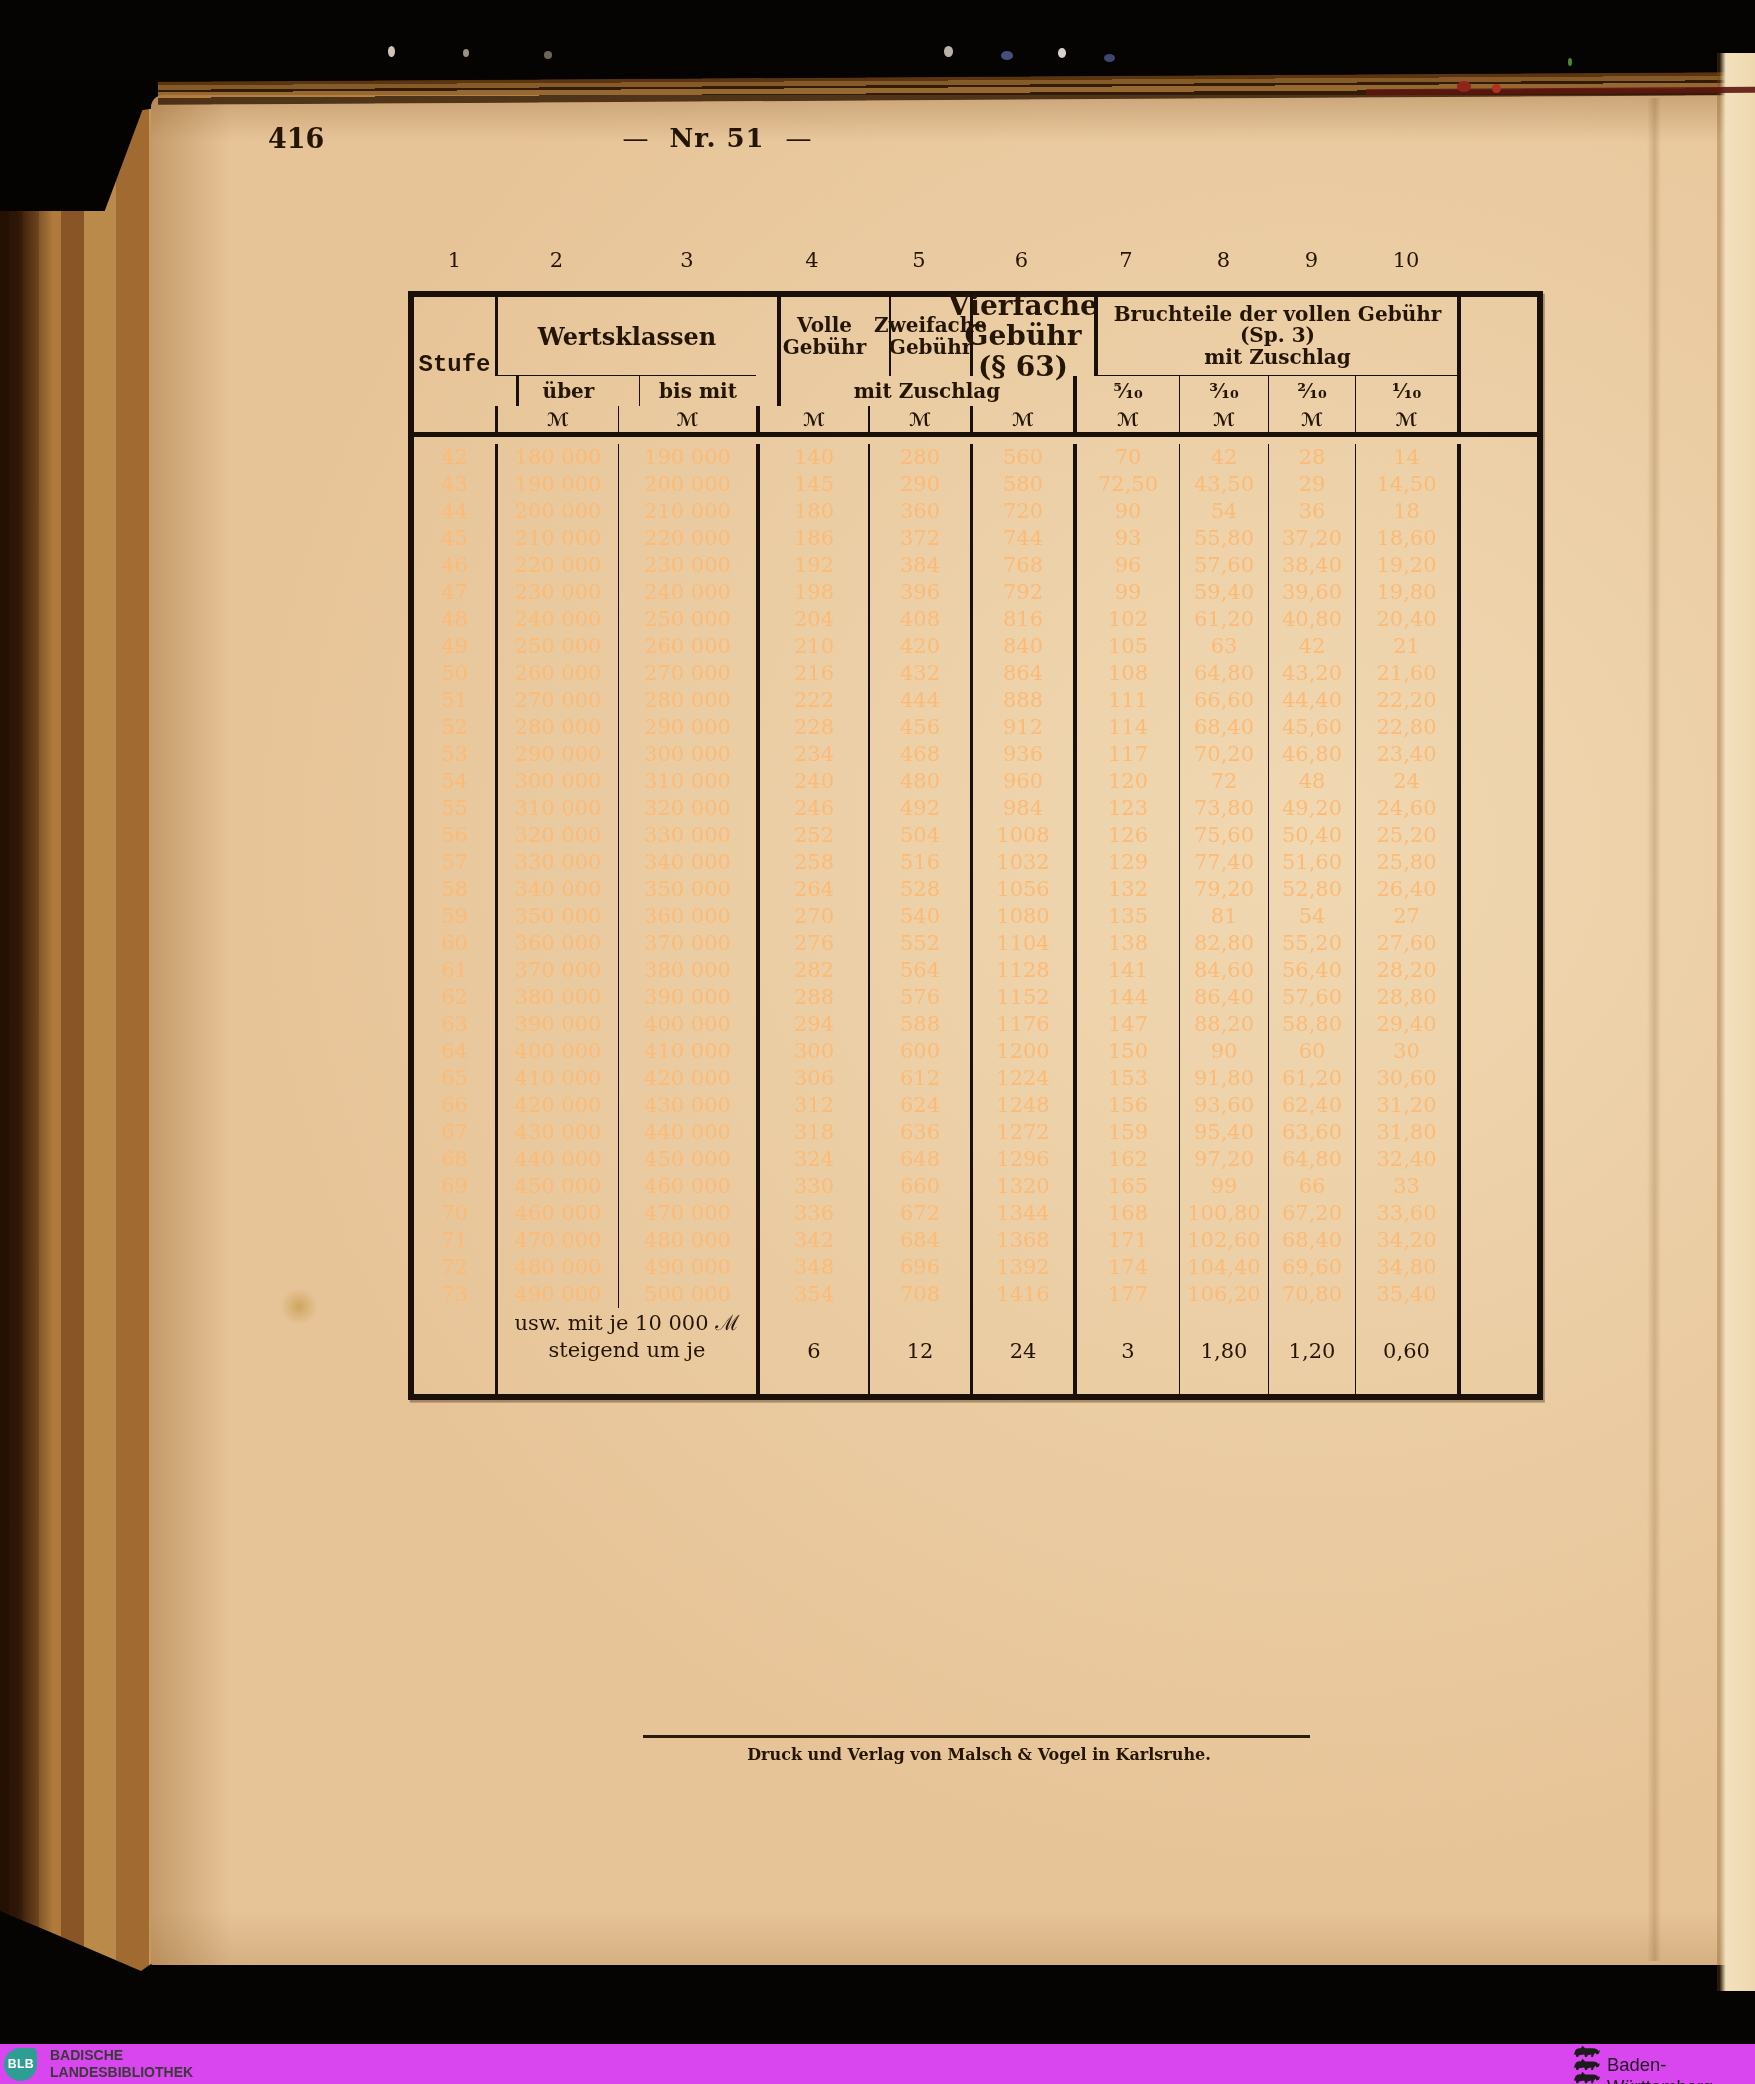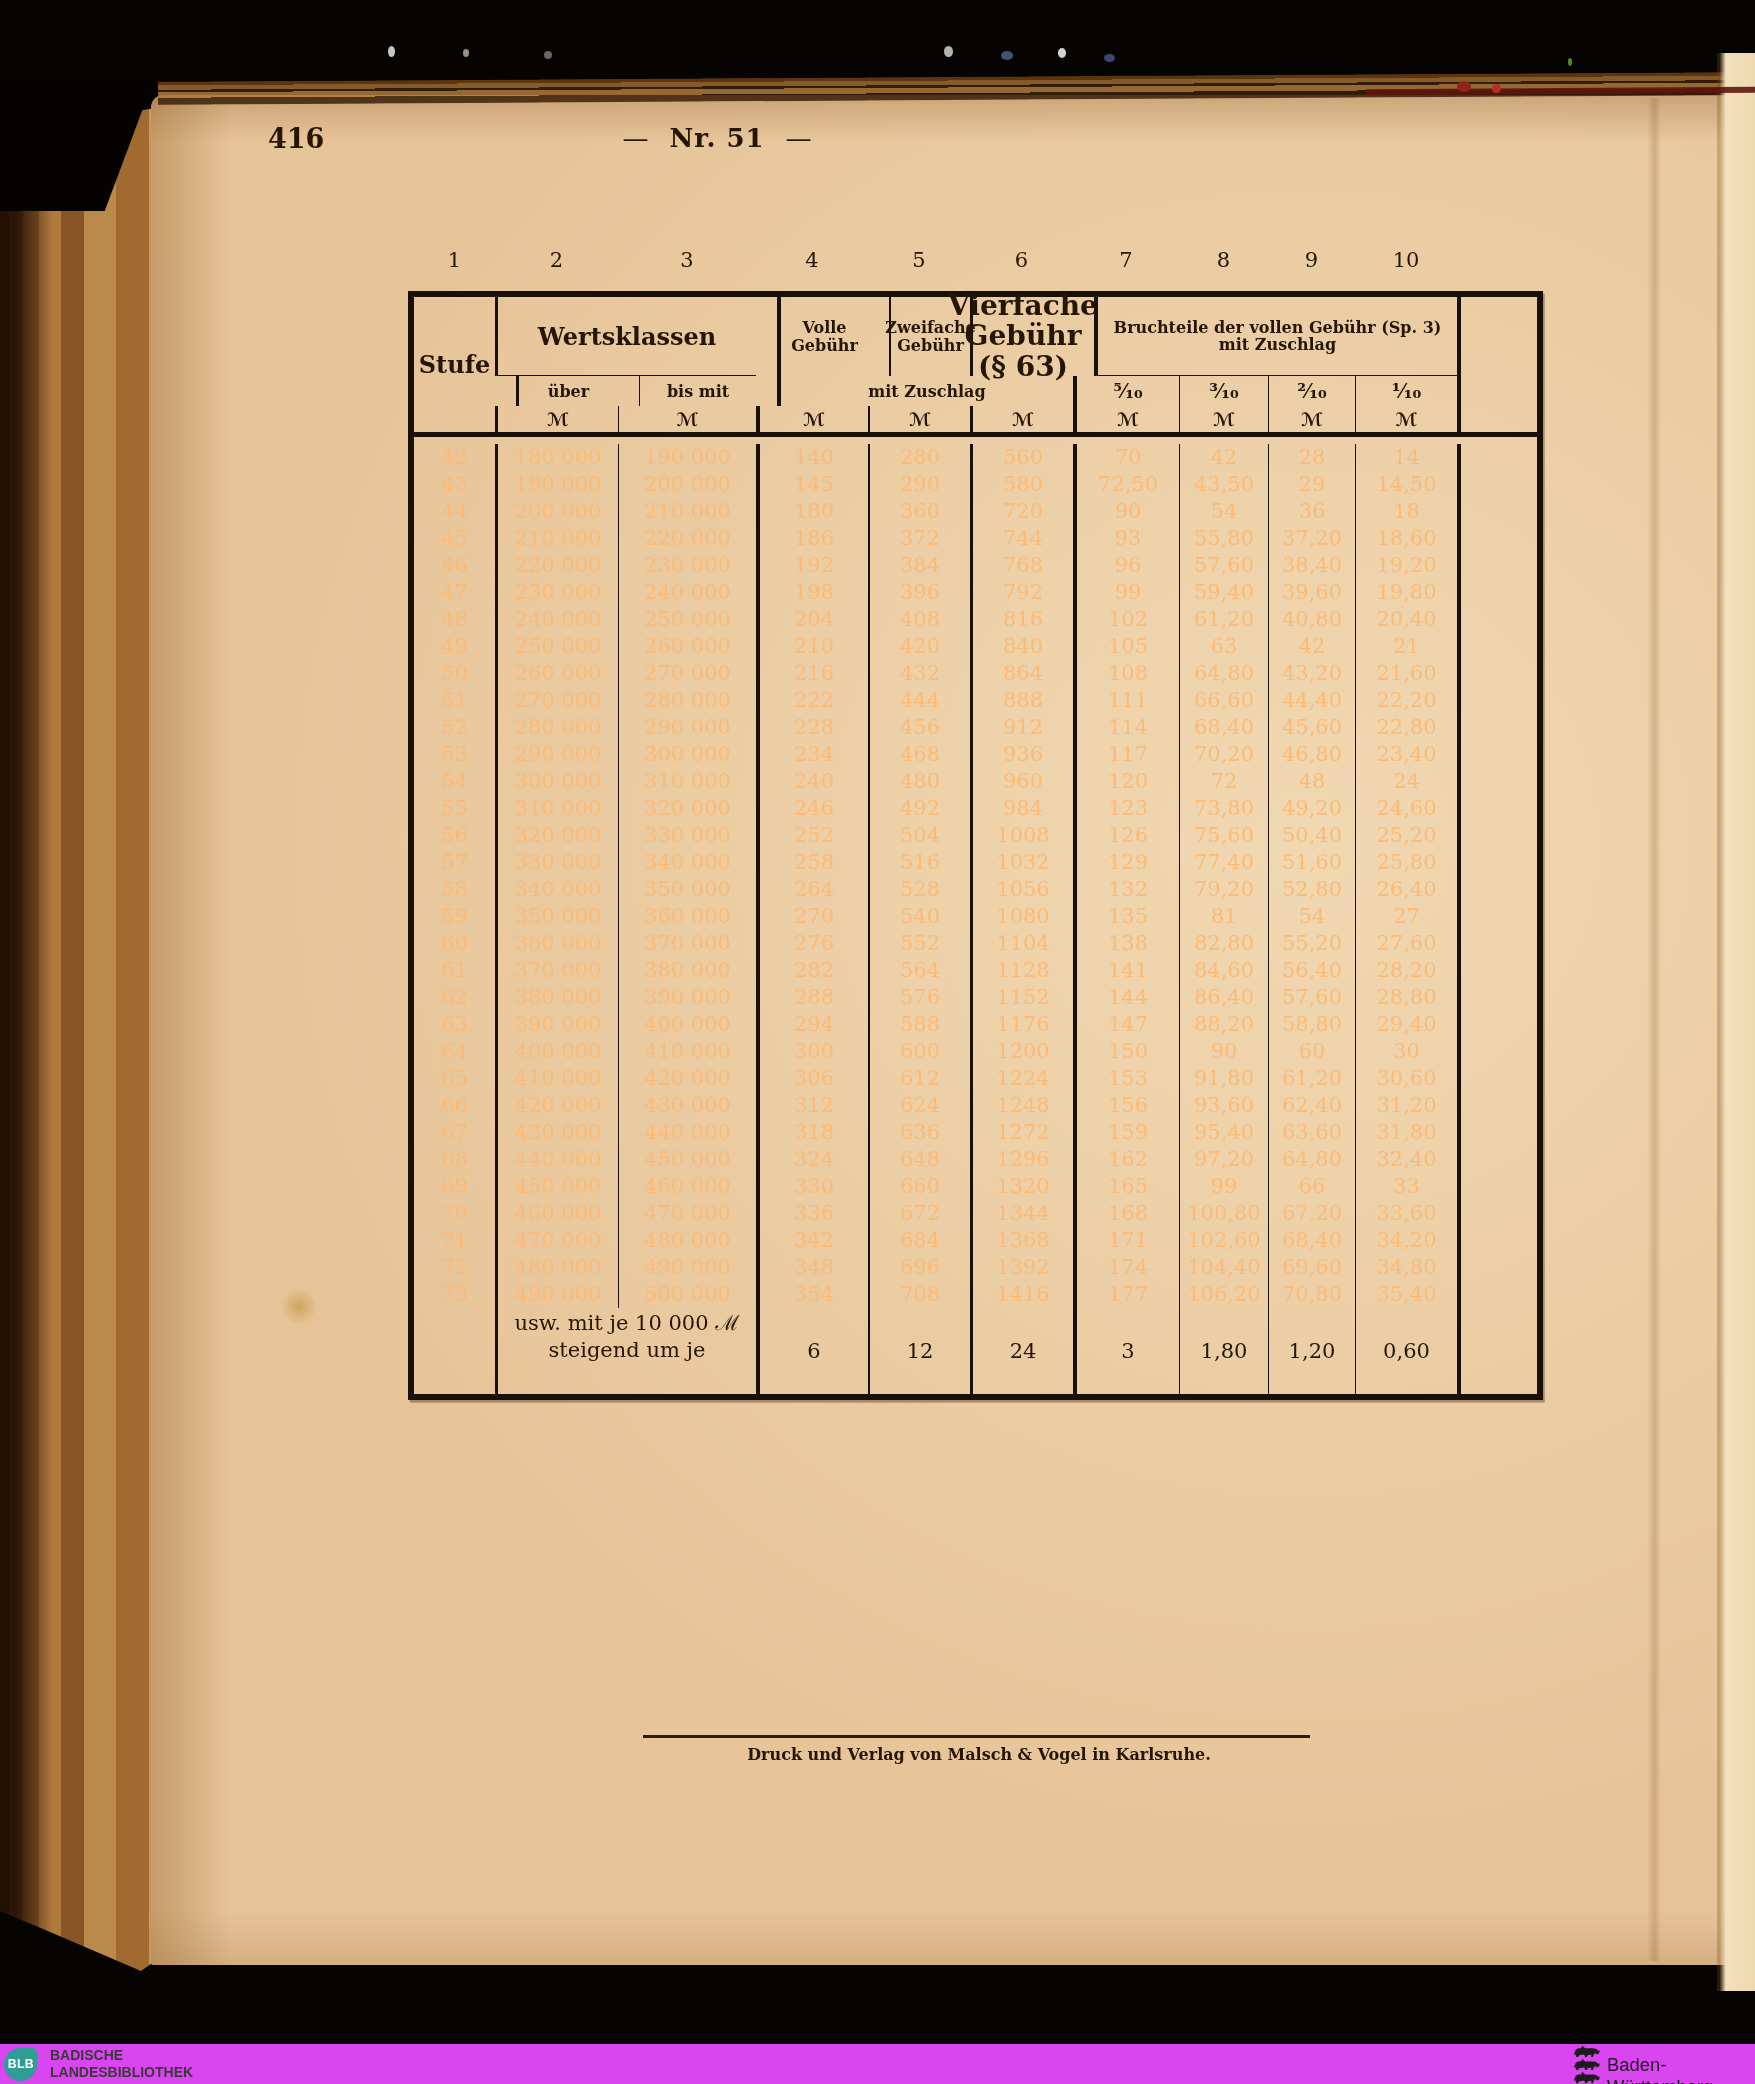--- a/index.html
+++ b/index.html
@@ -44,21 +44,21 @@
   .grid11{display:grid;grid-template-columns:81px 123px 138px 112px 102px 103px 106px 89px 87px 102px auto;}
   .colnums{position:absolute;left:414px;top:248px;width:1123px;font-size:21px;color:#241505;}
   .colnums span{text-align:center;}
   .feetable{position:absolute;left:408px;top:291px;width:1135px;height:1109px;
     border:6.1px solid #19100a;box-sizing:border-box;display:flex;flex-direction:column;
     box-shadow:1.8px 2.6px 0 rgba(40,20,5,.35);}
   .thead{grid-template-rows:79px 30px 26px;border-bottom:5.3px solid #19100a;color:#241505;}
   .thead > *{display:flex;align-items:center;justify-content:center;text-align:center;}
   .hc{flex-direction:column;line-height:1.08;}
   .fz1{font-size:24px;font-weight:700;}
-  .fz2{font-size:16px;font-weight:700;margin-left:21px;}
+  .fz2{font-size:20px;font-weight:700;margin-left:21px;}
   .fz3{font-size:28px;font-weight:700;}
   .frac{font-size:20px;font-weight:700;}
   .m{font-family:"DejaVu Sans", sans-serif;font-style:italic;font-weight:700;font-size:18.4px;}
   .bl2{border-left:1.8px solid #19100a;} .bl3{border-left:2.6px solid #19100a;}
   .bl4{border-left:3.5px solid #19100a;} .bl5{border-left:4.4px solid #19100a;}
   .bb2{border-bottom:1.8px solid #19100a;}
   .tbody{padding-top:7px;}
   .trow{font-size:21px;color:#fdba74;}
   .trow .cell{display:block;height:27px;line-height:27px;text-align:center;box-sizing:border-box;}
   .c1{border-left:3.5px solid #19100a;} .c2{border-left:1.8px solid #19100a;}
@@ -123,21 +123,21 @@
     <span>6</span>
     <span>7</span>
     <span>8</span>
     <span>9</span>
     <span>10</span>
     <span></span>
   </div>
 
   <div class="feetable">
     <div class="thead grid11">
-      <div class="fz1" style="grid-area:1/1/4/2;">Stufe</div>
+      <div class="fz1" style="grid-area:1/1/4/2;font-family:Liberation Mono, monospace;">Stufe</div>
       <div class="fz1 bl4 bb2" style="grid-area:1/2/2/4;">Wertsklassen</div>
       <div class="hc fz2 bl5" style="grid-area:1/4/2/5;">
         <span>Volle</span>
         <span>Gebühr</span>
       </div>
       <div class="hc fz2 bl3" style="grid-area:1/5/2/6;">
         <span>Zweifache</span>
         <span>Gebühr</span>
       </div>
       <div class="hc fz3 bl4" style="grid-area:1/6/2/7;">

